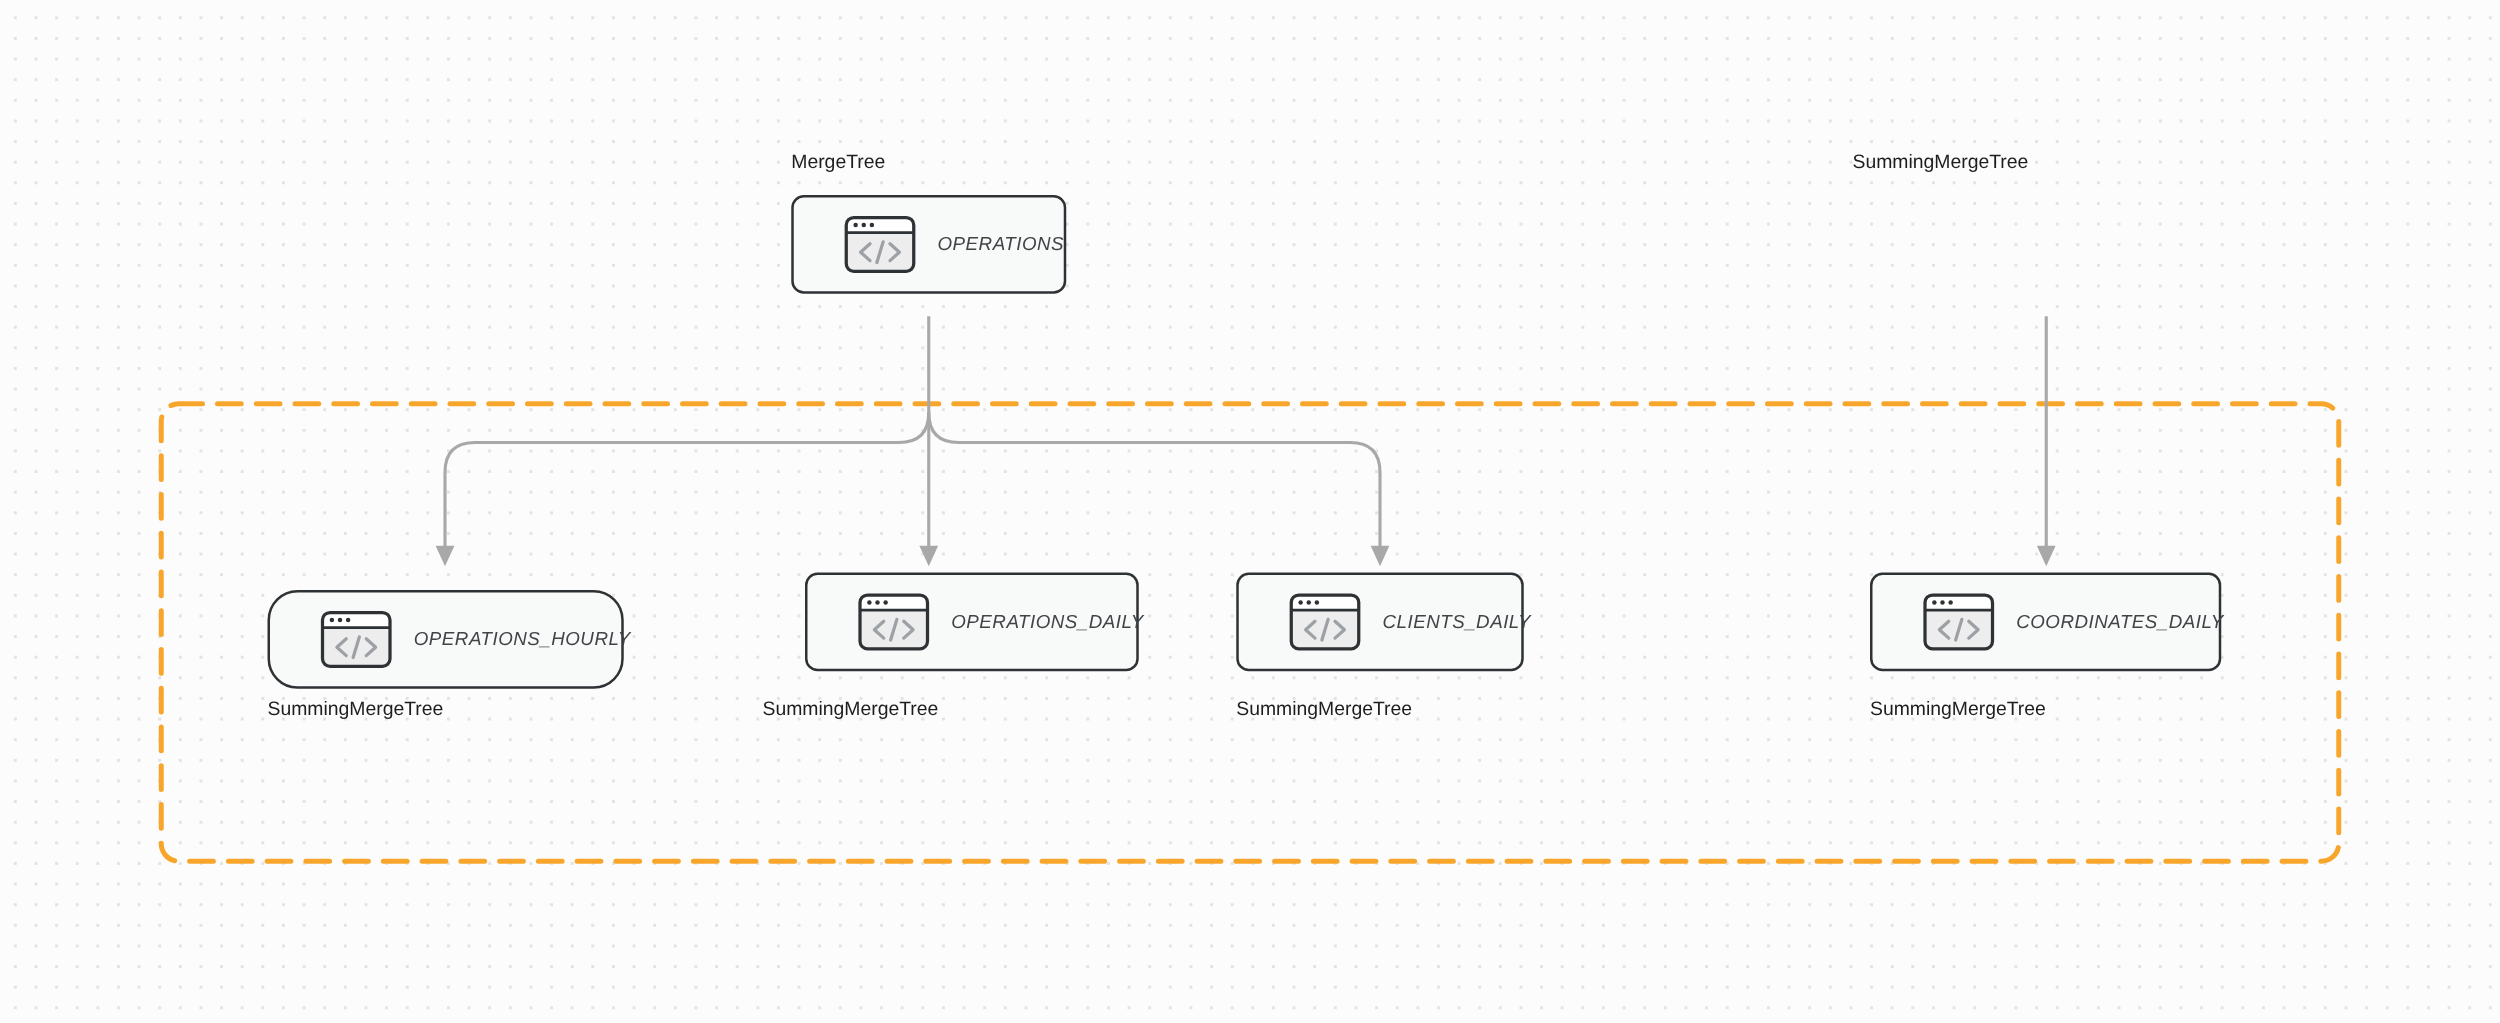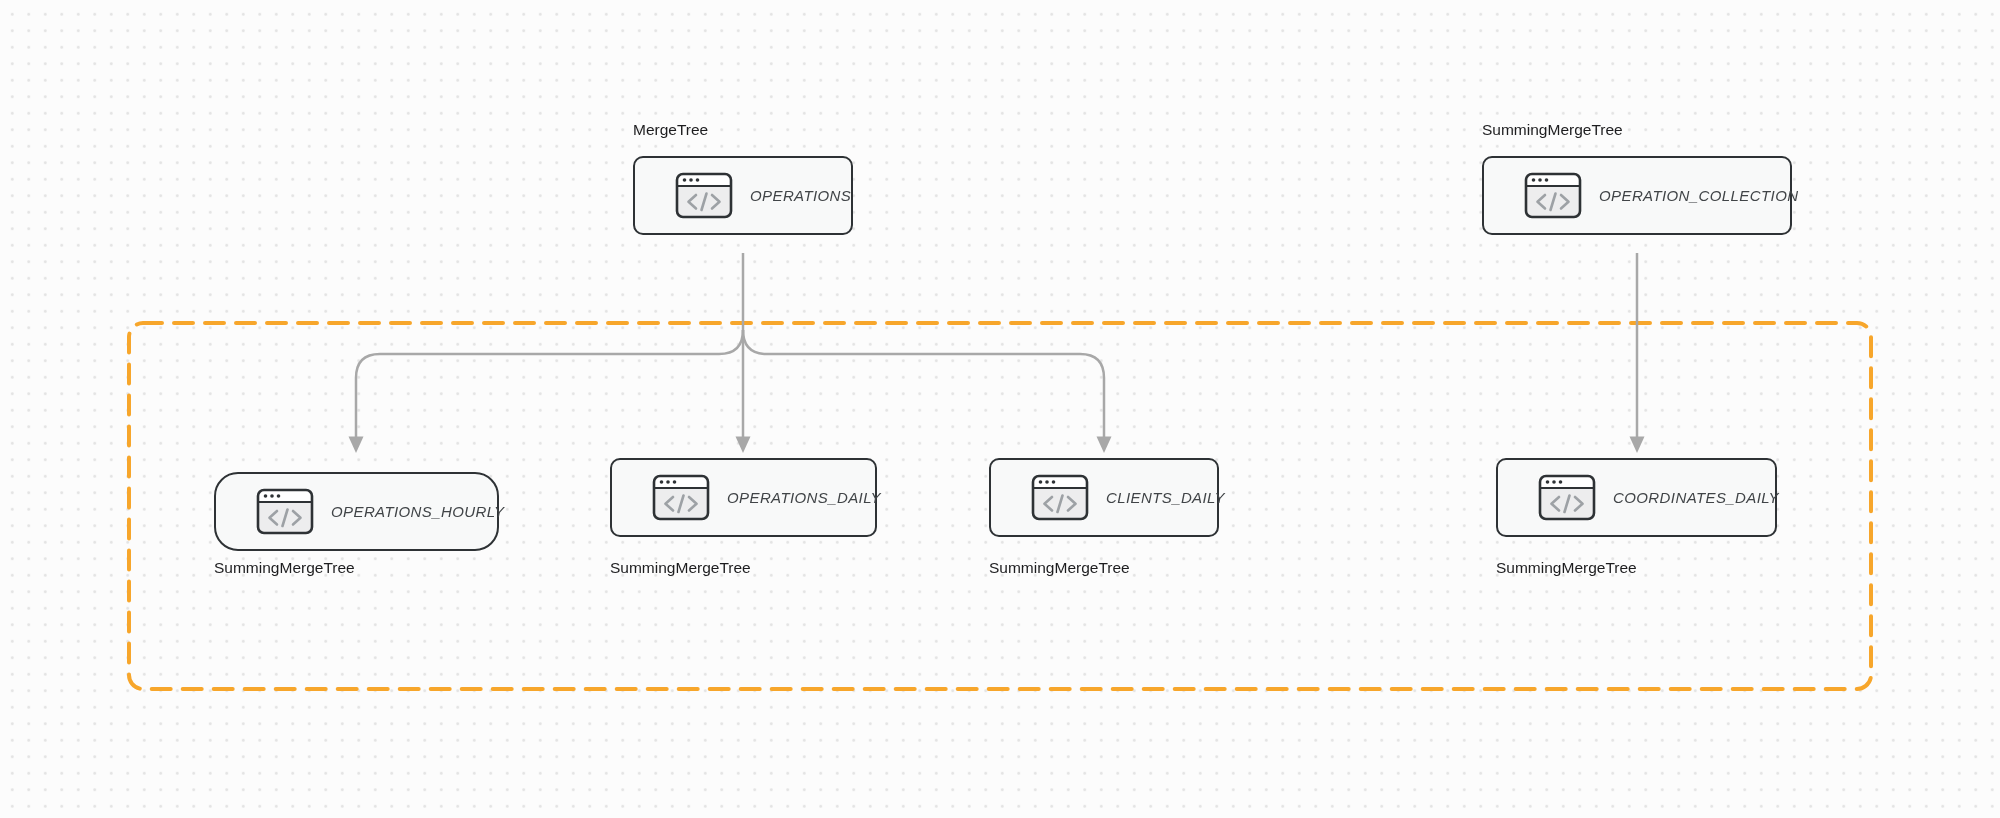--- a/index.html
+++ b/index.html
@@ -121,35 +121,29 @@
   <div class="engine-label" style="left:989px; top:559px; width:230px;">SummingMergeTree</div>
   <div class="engine-label" style="left:1496px; top:559px; width:281px;">SummingMergeTree</div>
 
   <div class="node" style="left:633px; top:156px; width:220px;">
     <svg class="node-icon" viewBox="0 0 58 47">
         <use href="#icon-code-window"></use>
       </svg>
     <span class="node-label">OPERATIONS</span>
   </div>
 
-  <div class="node" style="left:1482px; top:156px; width:310px;">
-    <svg class="node-icon" viewBox="0 0 58 47">
-        <use href="#icon-code-window"></use>
-      </svg>
-    <span class="node-label">OPERATION_COLLECTION</span>
-  </div>
 
   <div class="node" style="left:214px; top:472px; width:285px;border-radius:24px;">
     <svg class="node-icon" viewBox="0 0 58 47">
         <use href="#icon-code-window"></use>
       </svg>
     <span class="node-label">OPERATIONS_HOURLY</span>
   </div>
 
-  <div class="node" style="left:610px; top:458px; width:267px;">
+  <div class="node" style="left:644px; top:458px; width:267px;">
     <svg class="node-icon" viewBox="0 0 58 47">
         <use href="#icon-code-window"></use>
       </svg>
     <span class="node-label">OPERATIONS_DAILY</span>
   </div>
 
   <div class="node" style="left:989px; top:458px; width:230px;">
     <svg class="node-icon" viewBox="0 0 58 47">
         <use href="#icon-code-window"></use>
       </svg>

